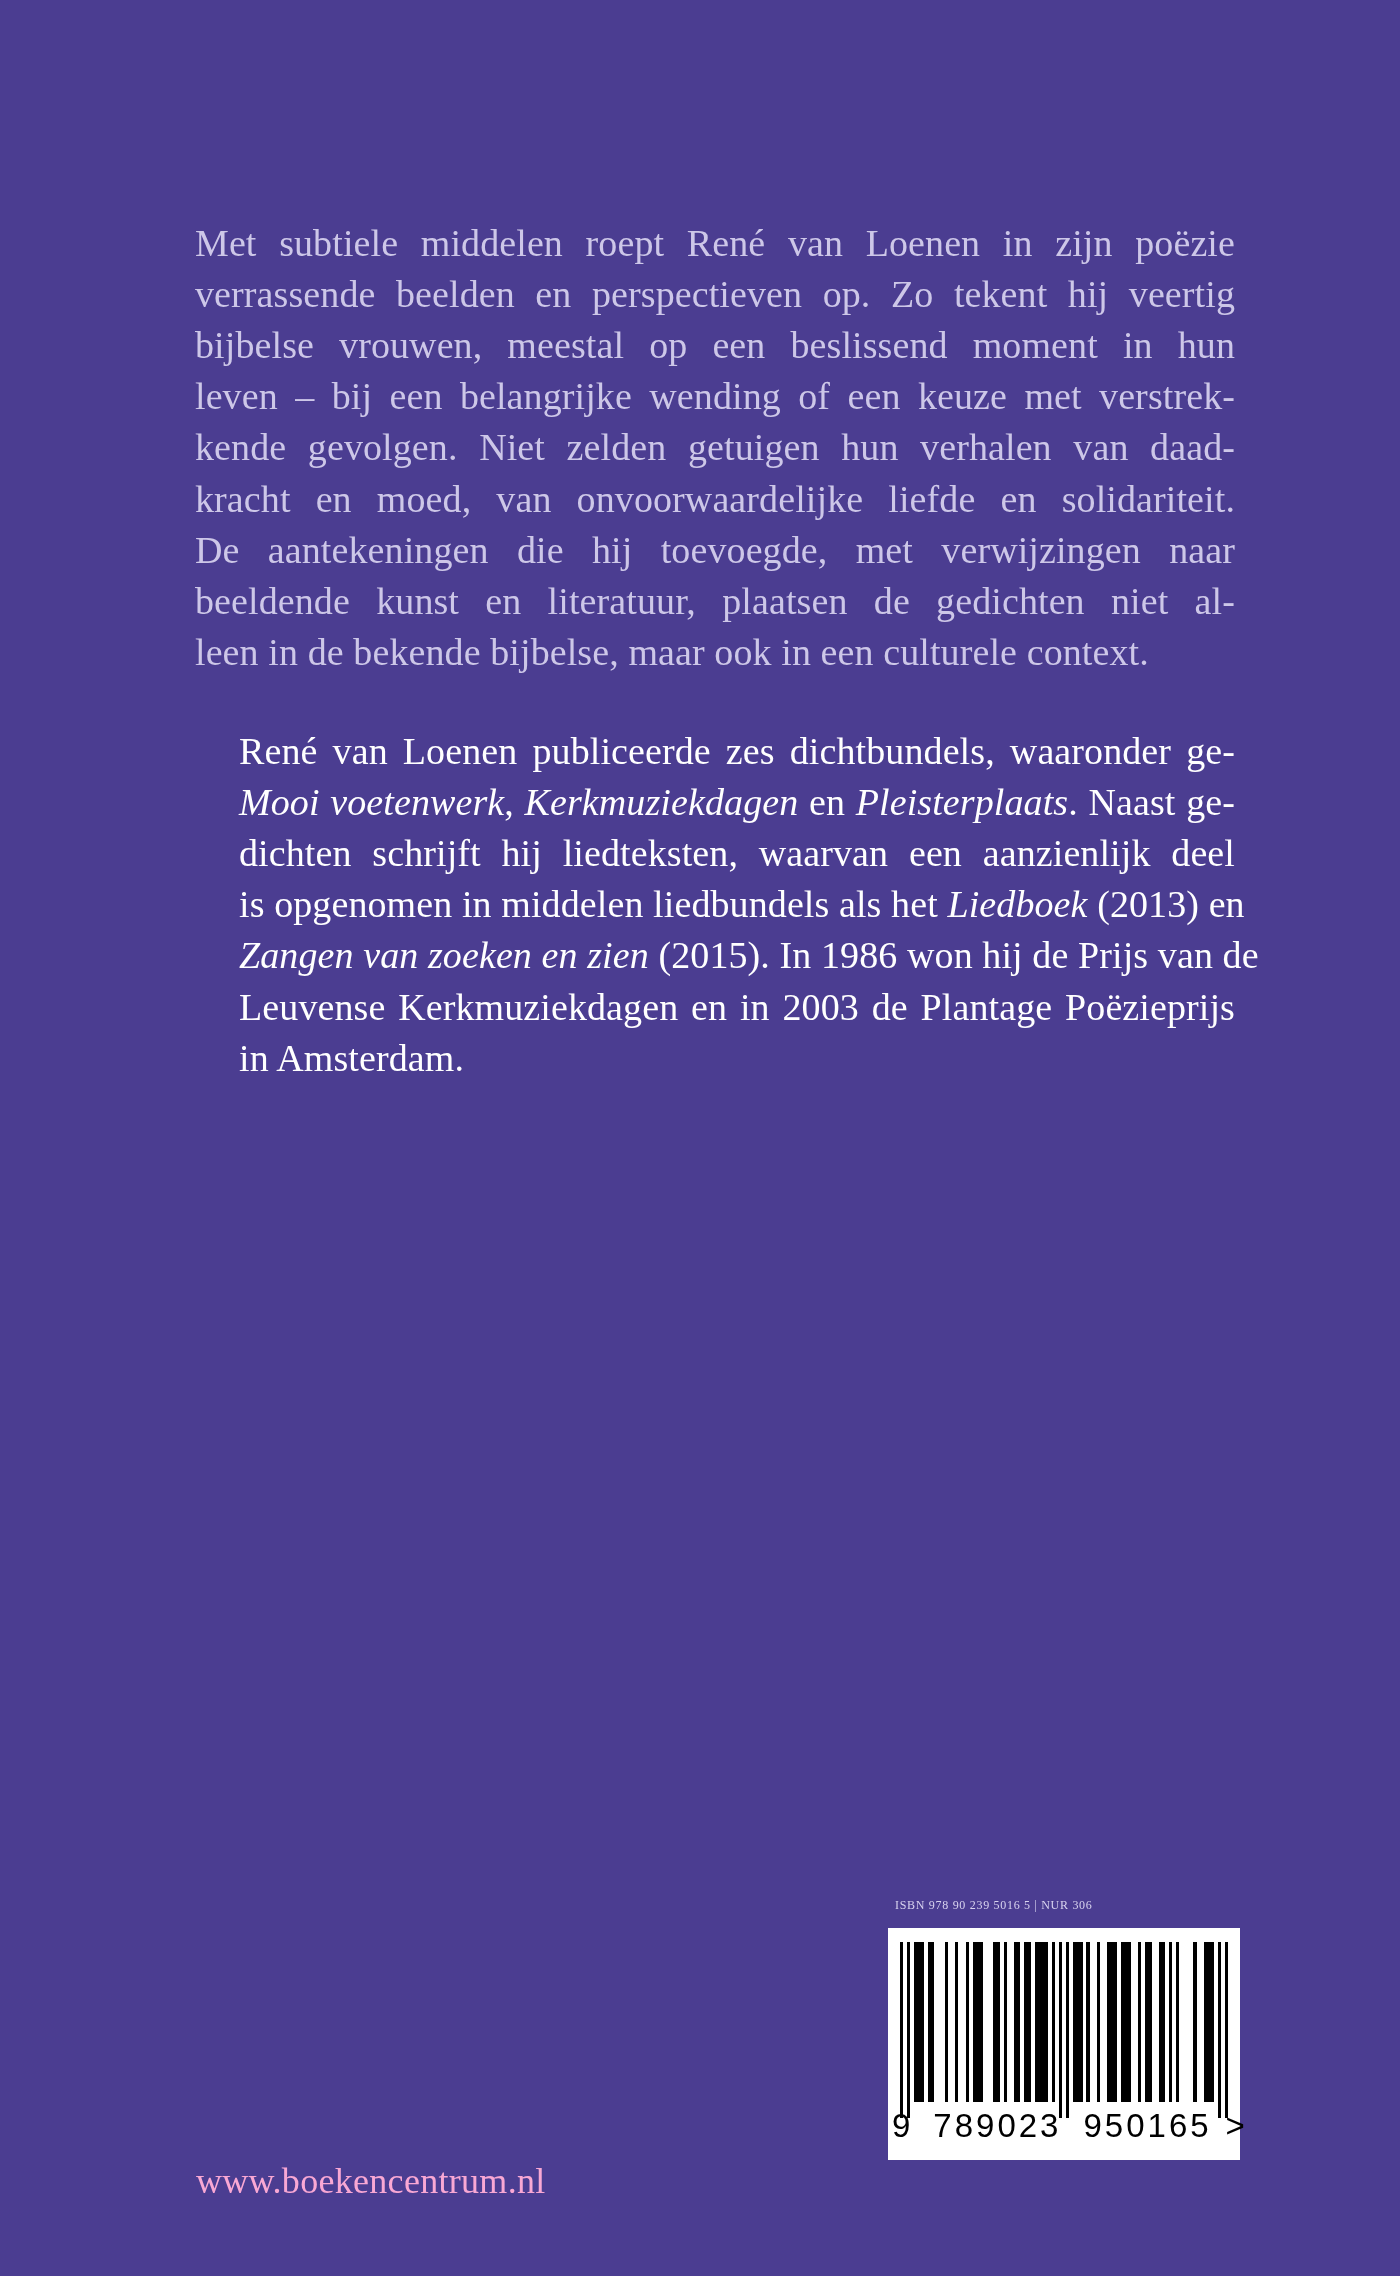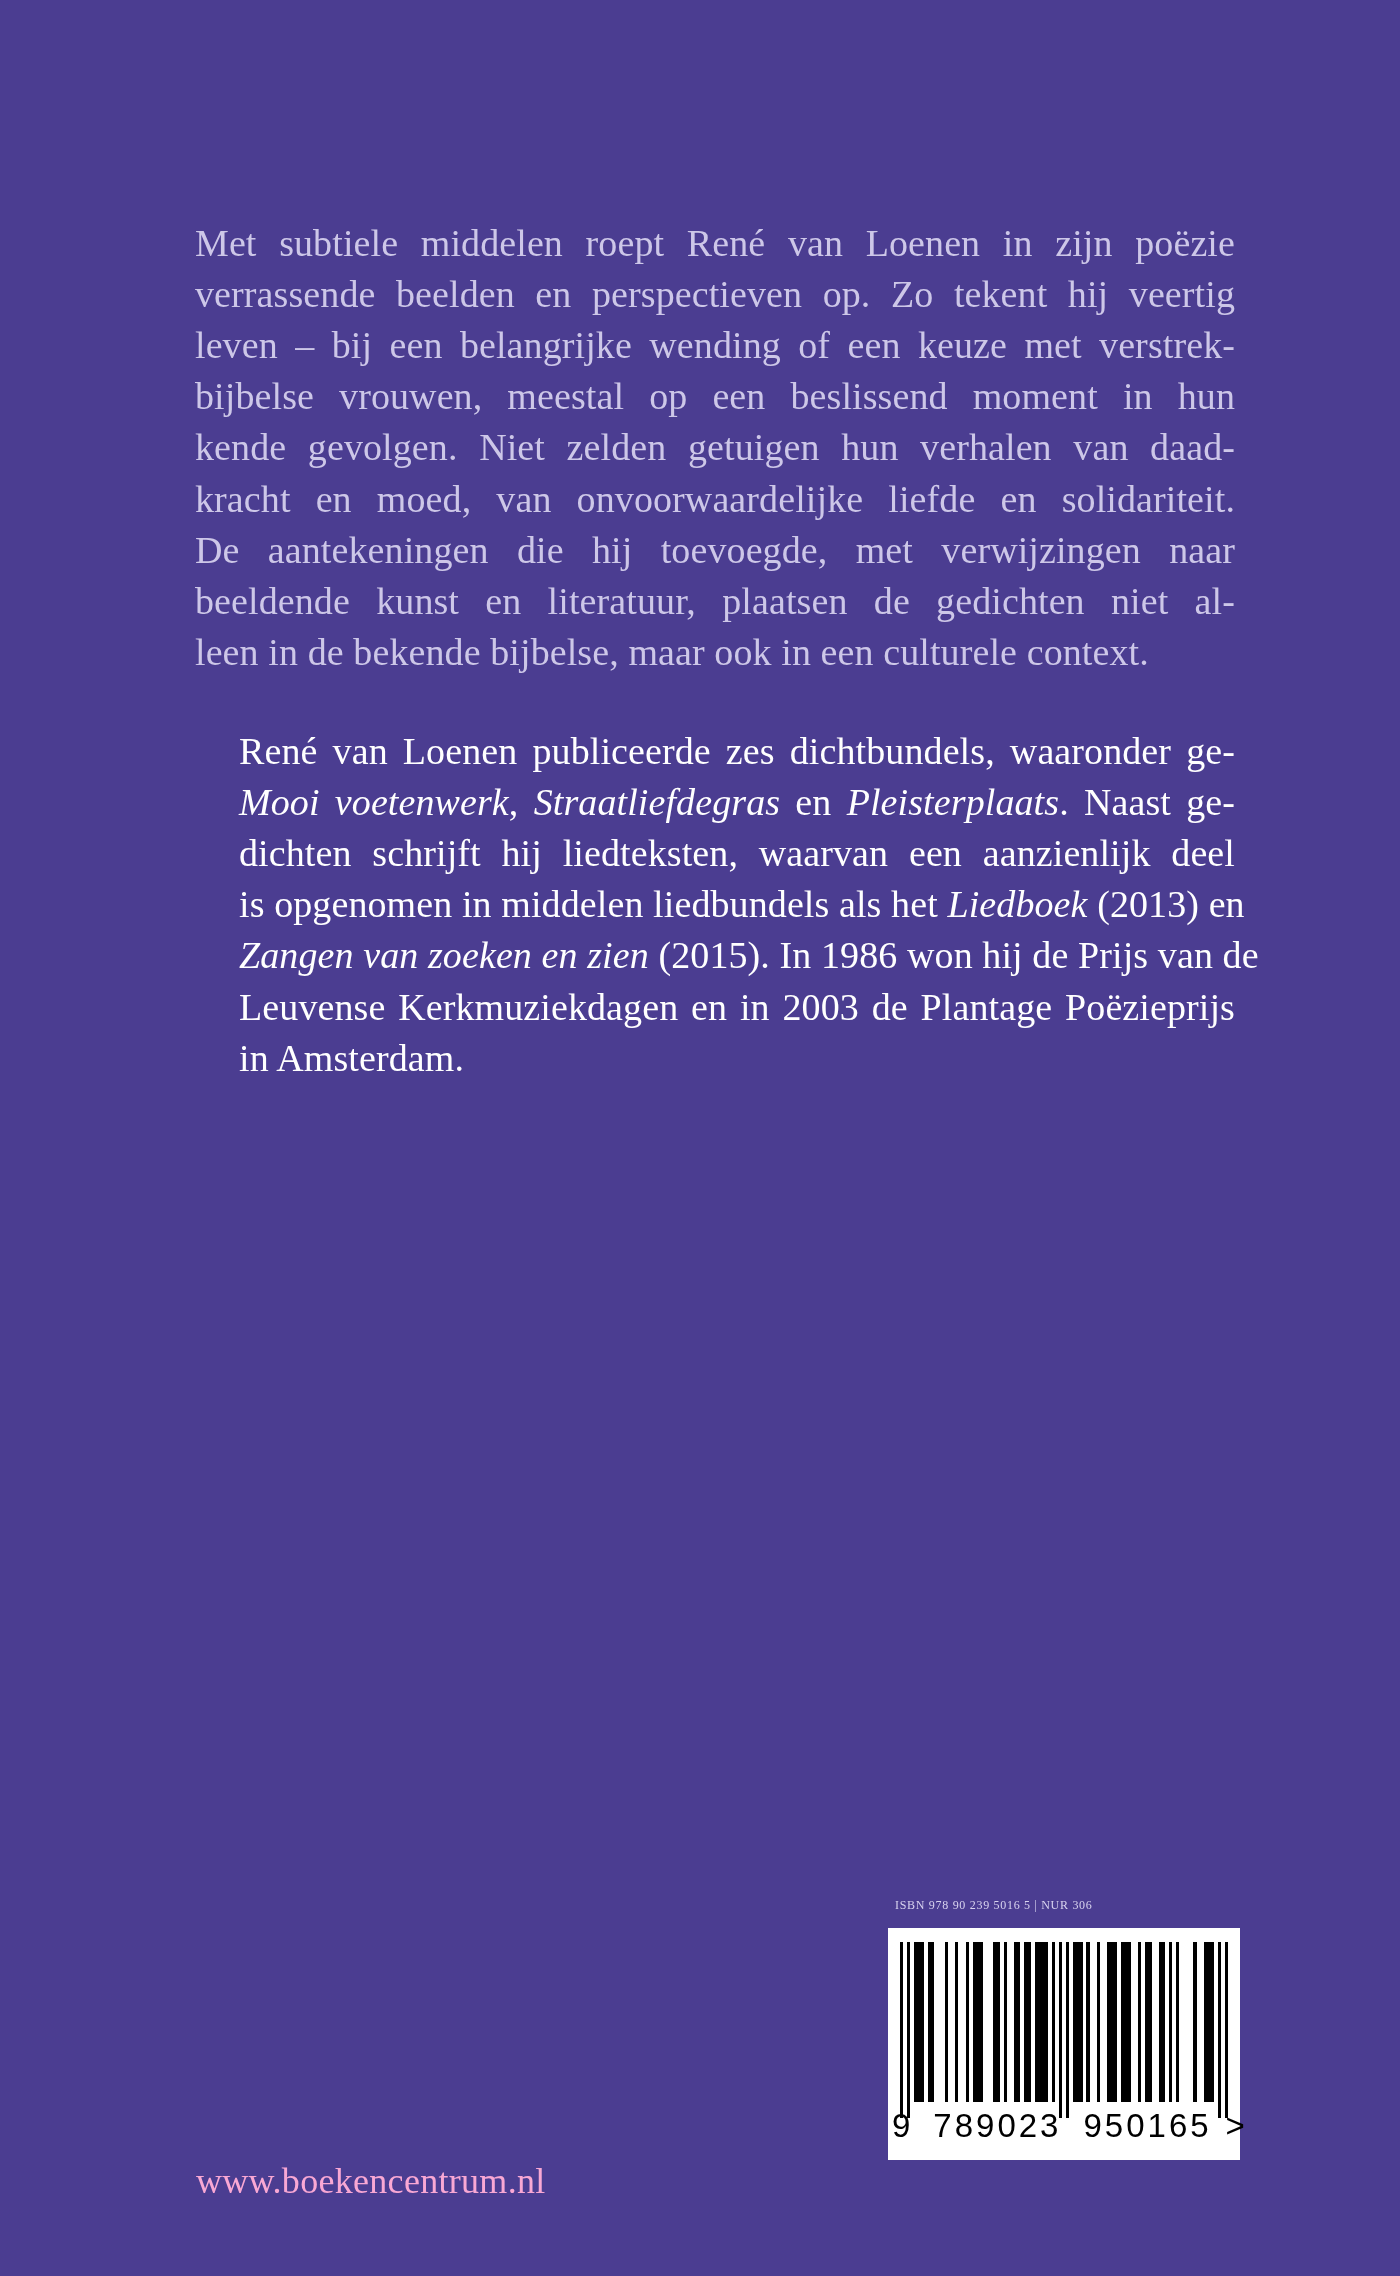--- a/index.html
+++ b/index.html
@@ -120,33 +120,33 @@
 </head>
 <body>
 
 <div class="cover">
 
   <div class="blurb">
 
     <p class="para first">
       <span class="ln">Met subtiele middelen roept René van Loenen in zijn poëzie</span>
       <span class="ln">verrassende beelden en perspectieven op. Zo tekent hij veertig</span>
+      <span class="ln">bijbelse vrouwen, meestal op een beslissend moment in hun</span>
       <span class="ln">leven – bij een belangrijke wending of een keuze met verstrek-</span>
-      <span class="ln">bijbelse vrouwen, meestal op een beslissend moment in hun</span>
       <span class="ln">kende gevolgen. Niet zelden getuigen hun verhalen van daad-</span>
       <span class="ln">kracht en moed, van onvoorwaardelijke liefde en solidariteit.</span>
       <span class="ln">De aantekeningen die hij toevoegde, met verwijzingen naar</span>
       <span class="ln">beeldende kunst en literatuur, plaatsen de gedichten niet al-</span>
       <span class="ln last">leen in de bekende bijbelse, maar ook in een culturele context.</span>
     </p>
 
     <p class="para second">
       <span class="ln"><span>René van Loenen publiceerde zes dichtbundels, waaronder ge-</span></span>
 
-      <span class="ln"><span class="it">Mooi voetenwerk</span><span>, </span><span class="it">Straatliefdegras</span><span> en </span><span class="it">Pleisterplaats</span><span>. Naast ge-</span></span>
+      <span class="ln"><span class="it">Mooi voetenwerk</span><span>, </span><span class="it">Kerkmuziekdagen</span><span> en </span><span class="it">Pleisterplaats</span><span>. Naast ge-</span></span>
 
       <span class="ln"><span>dichten schrijft hij liedteksten, waarvan een aanzienlijk deel</span></span>
 
       <span class="ln"><span>is opgenomen in middelen liedbundels als het </span><span class="it">Liedboek</span><span> (2013) en</span></span>
 
       <span class="ln"><span class="it">Zangen van zoeken en zien</span><span> (2015). In 1986 won hij de Prijs van de</span></span>
 
       <span class="ln"><span>Leuvense Kerkmuziekdagen en in 2003 de Plantage Poëzieprijs</span></span>
 
       <span class="ln last"><span>in Amsterdam.</span></span>

